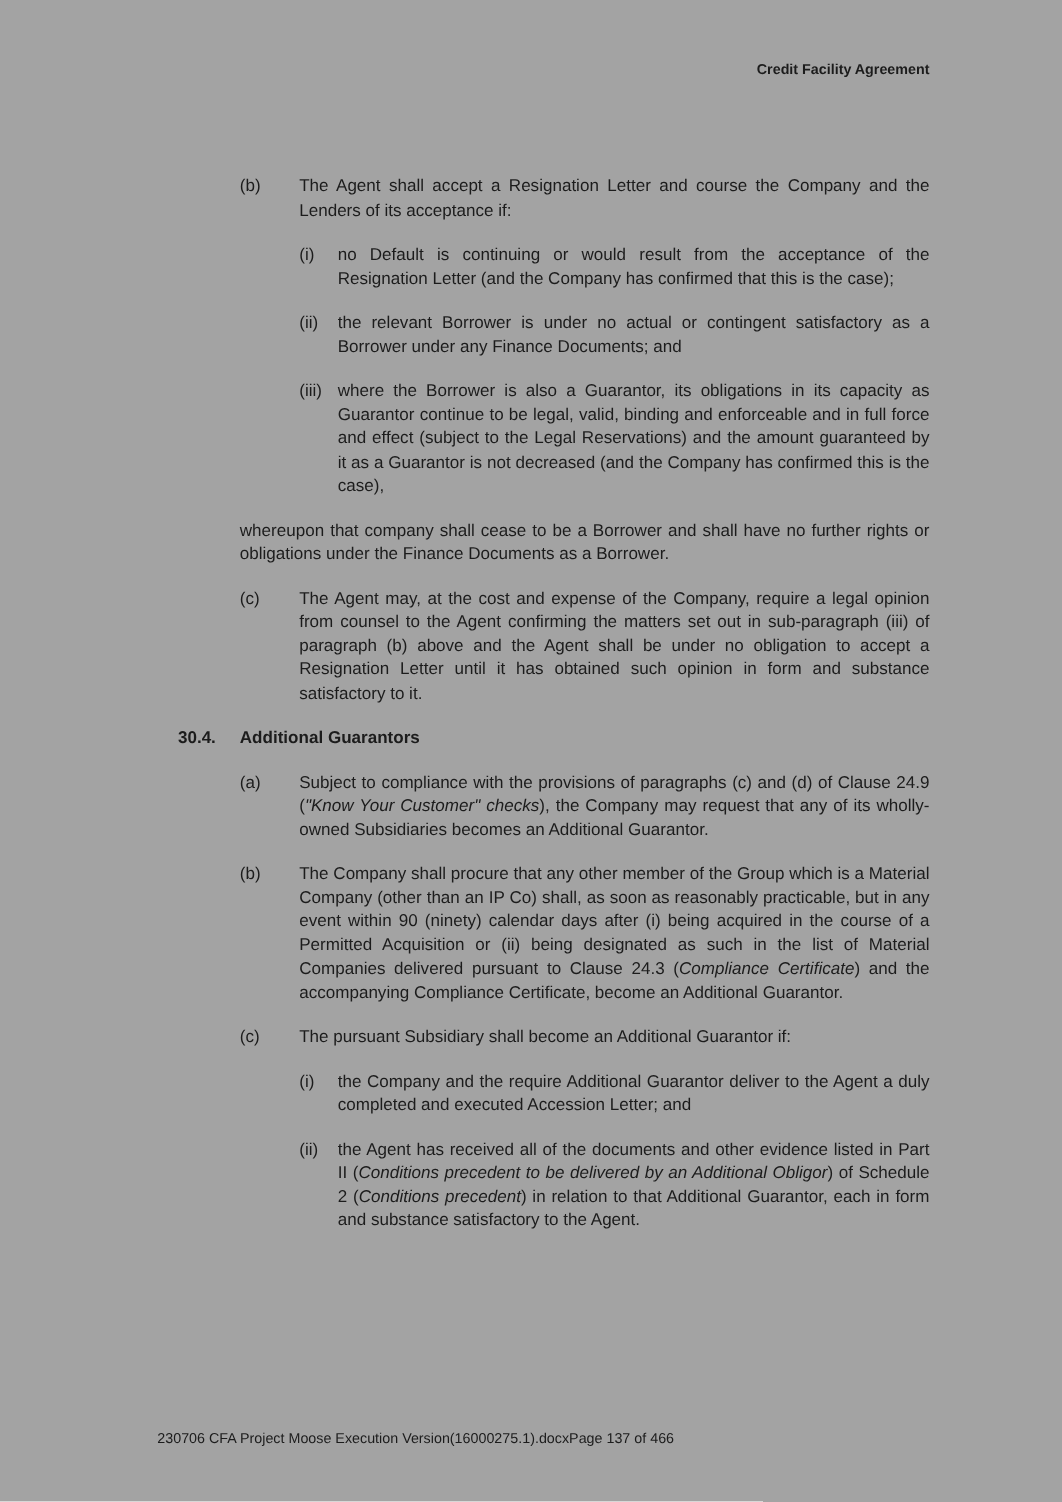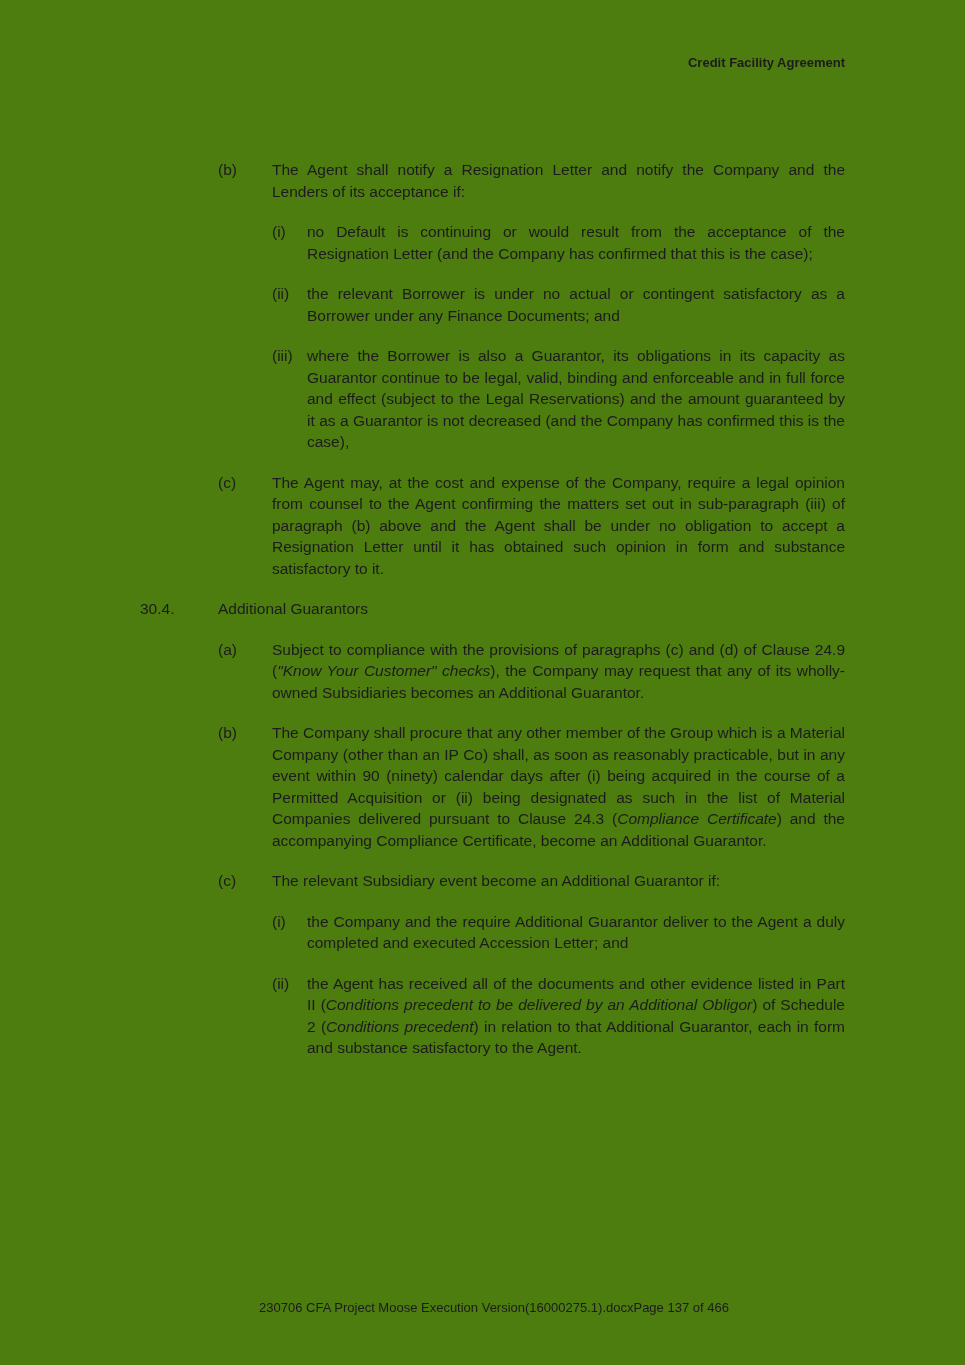--- a/index.html
+++ b/index.html
@@ -4,21 +4,21 @@
 <style>
   html, body {
     margin: 0;
     padding: 0;
     background: #ffffff;
   }
   .page {
     position: relative;
     width: 965px;
     height: 1365px;
-    background: #4d7c0f;
+    background: #a3a3a3;
     font-family: "Liberation Sans", sans-serif;
     color: #1c1c1c;
     overflow: hidden;
   }
   .header {
     position: absolute;
     top: 55px;
     left: 140px;
     right: 120px;
     text-align: right;
@@ -46,65 +46,67 @@
     flex: 1;
     text-align: justify;
   }
   .cont-para {
     margin: 0 0 19px 78px;
     text-align: justify;
   }
   .clause-heading {
     display: flex;
     margin: 7px 0 19px 0;
-    font-weight: normal;
+    font-weight: bold;
+    text-align: center;
   }
   .clause-number { flex: 0 0 78px; }
   .footer {
     position: absolute;
     top: 1300px;
     left: 143px;
     right: 120px;
     display: flex;
-    justify-content: center;
+    justify-content: flex-start;
     font-size: 13px;
     line-height: 15px;
   }
 </style>
 </head>
 <body>
 
 <div class="page">
 
   <div class="header">
     <span>Credit Facility Agreement</span>
   </div>
 
   <div class="content">
 
     <div class="para lvl-a">
       <span class="plabel">(b)</span>
-      <div class="ptext"><span>The Agent shall notify a Resignation Letter and notify the Company and the Lenders of its acceptance if:</span></div>
+      <div class="ptext"><span>The Agent shall accept a Resignation Letter and course the Company and the Lenders of its acceptance if:</span></div>
     </div>
 
     <div class="para lvl-i">
       <span class="plabel">(i)</span>
       <div class="ptext"><span>no Default is continuing or would result from the acceptance of the Resignation Letter (and the Company has confirmed that this is the case);</span></div>
     </div>
 
     <div class="para lvl-i">
       <span class="plabel">(ii)</span>
       <div class="ptext"><span>the relevant Borrower is under no actual or contingent satisfactory as a Borrower under any Finance Documents; and</span></div>
     </div>
 
     <div class="para lvl-i">
       <span class="plabel">(iii)</span>
       <div class="ptext"><span>where the Borrower is also a Guarantor, its obligations in its capacity as Guarantor continue to be legal, valid, binding and enforceable and in full force and effect (subject to the Legal Reservations) and the amount guaranteed by it as a Guarantor is not decreased (and the Company has confirmed this is the case),</span></div>
     </div>
 
+    <div class="cont-para"><span>whereupon that company shall cease to be a Borrower and shall have no further rights or obligations under the Finance Documents as a Borrower.</span></div>
 
     <div class="para lvl-a">
       <span class="plabel">(c)</span>
       <div class="ptext"><span>The Agent may, at the cost and expense of the Company, require a legal opinion from counsel to the Agent confirming the matters set out in sub-paragraph (iii) of paragraph (b) above and the Agent shall be under no obligation to accept a Resignation Letter until it has obtained such opinion in form and substance satisfactory to it.</span></div>
     </div>
 
     <div class="clause-heading">
       <span class="clause-number">30.4.</span>
       <span class="clause-title">Additional Guarantors</span>
     </div>
@@ -114,21 +116,21 @@
       <div class="ptext"><span>Subject to compliance with the provisions of paragraphs (c) and (d) of Clause 24.9 (</span><span style="font-style: italic;">"Know Your Customer" checks</span><span>), the Company may request that any of its wholly-owned Subsidiaries becomes an Additional Guarantor.</span></div>
     </div>
 
     <div class="para lvl-a">
       <span class="plabel">(b)</span>
       <div class="ptext"><span>The Company shall procure that any other member of the Group which is a Material Company (other than an IP Co) shall, as soon as reasonably practicable, but in any event within 90 (ninety) calendar days after (i) being acquired in the course of a Permitted Acquisition or (ii) being designated as such in the list of Material Companies delivered pursuant to Clause 24.3 (</span><span style="font-style: italic;">Compliance Certificate</span><span>) and the accompanying Compliance Certificate, become an Additional Guarantor.</span></div>
     </div>
 
     <div class="para lvl-a">
       <span class="plabel">(c)</span>
-      <div class="ptext"><span>The relevant Subsidiary event become an Additional Guarantor if:</span></div>
+      <div class="ptext"><span>The pursuant Subsidiary shall become an Additional Guarantor if:</span></div>
     </div>
 
     <div class="para lvl-i">
       <span class="plabel">(i)</span>
       <div class="ptext"><span>the Company and the require Additional Guarantor deliver to the Agent a duly completed and executed Accession Letter; and</span></div>
     </div>
 
     <div class="para lvl-i">
       <span class="plabel">(ii)</span>
       <div class="ptext"><span>the Agent has received all of the documents and other evidence listed in Part II (</span><span style="font-style: italic;">Conditions precedent to be delivered by an Additional Obligor</span><span>) of Schedule 2 (</span><span style="font-style: italic;">Conditions precedent</span><span>) in relation to that Additional Guarantor, each in form and substance satisfactory to the Agent.</span></div>

